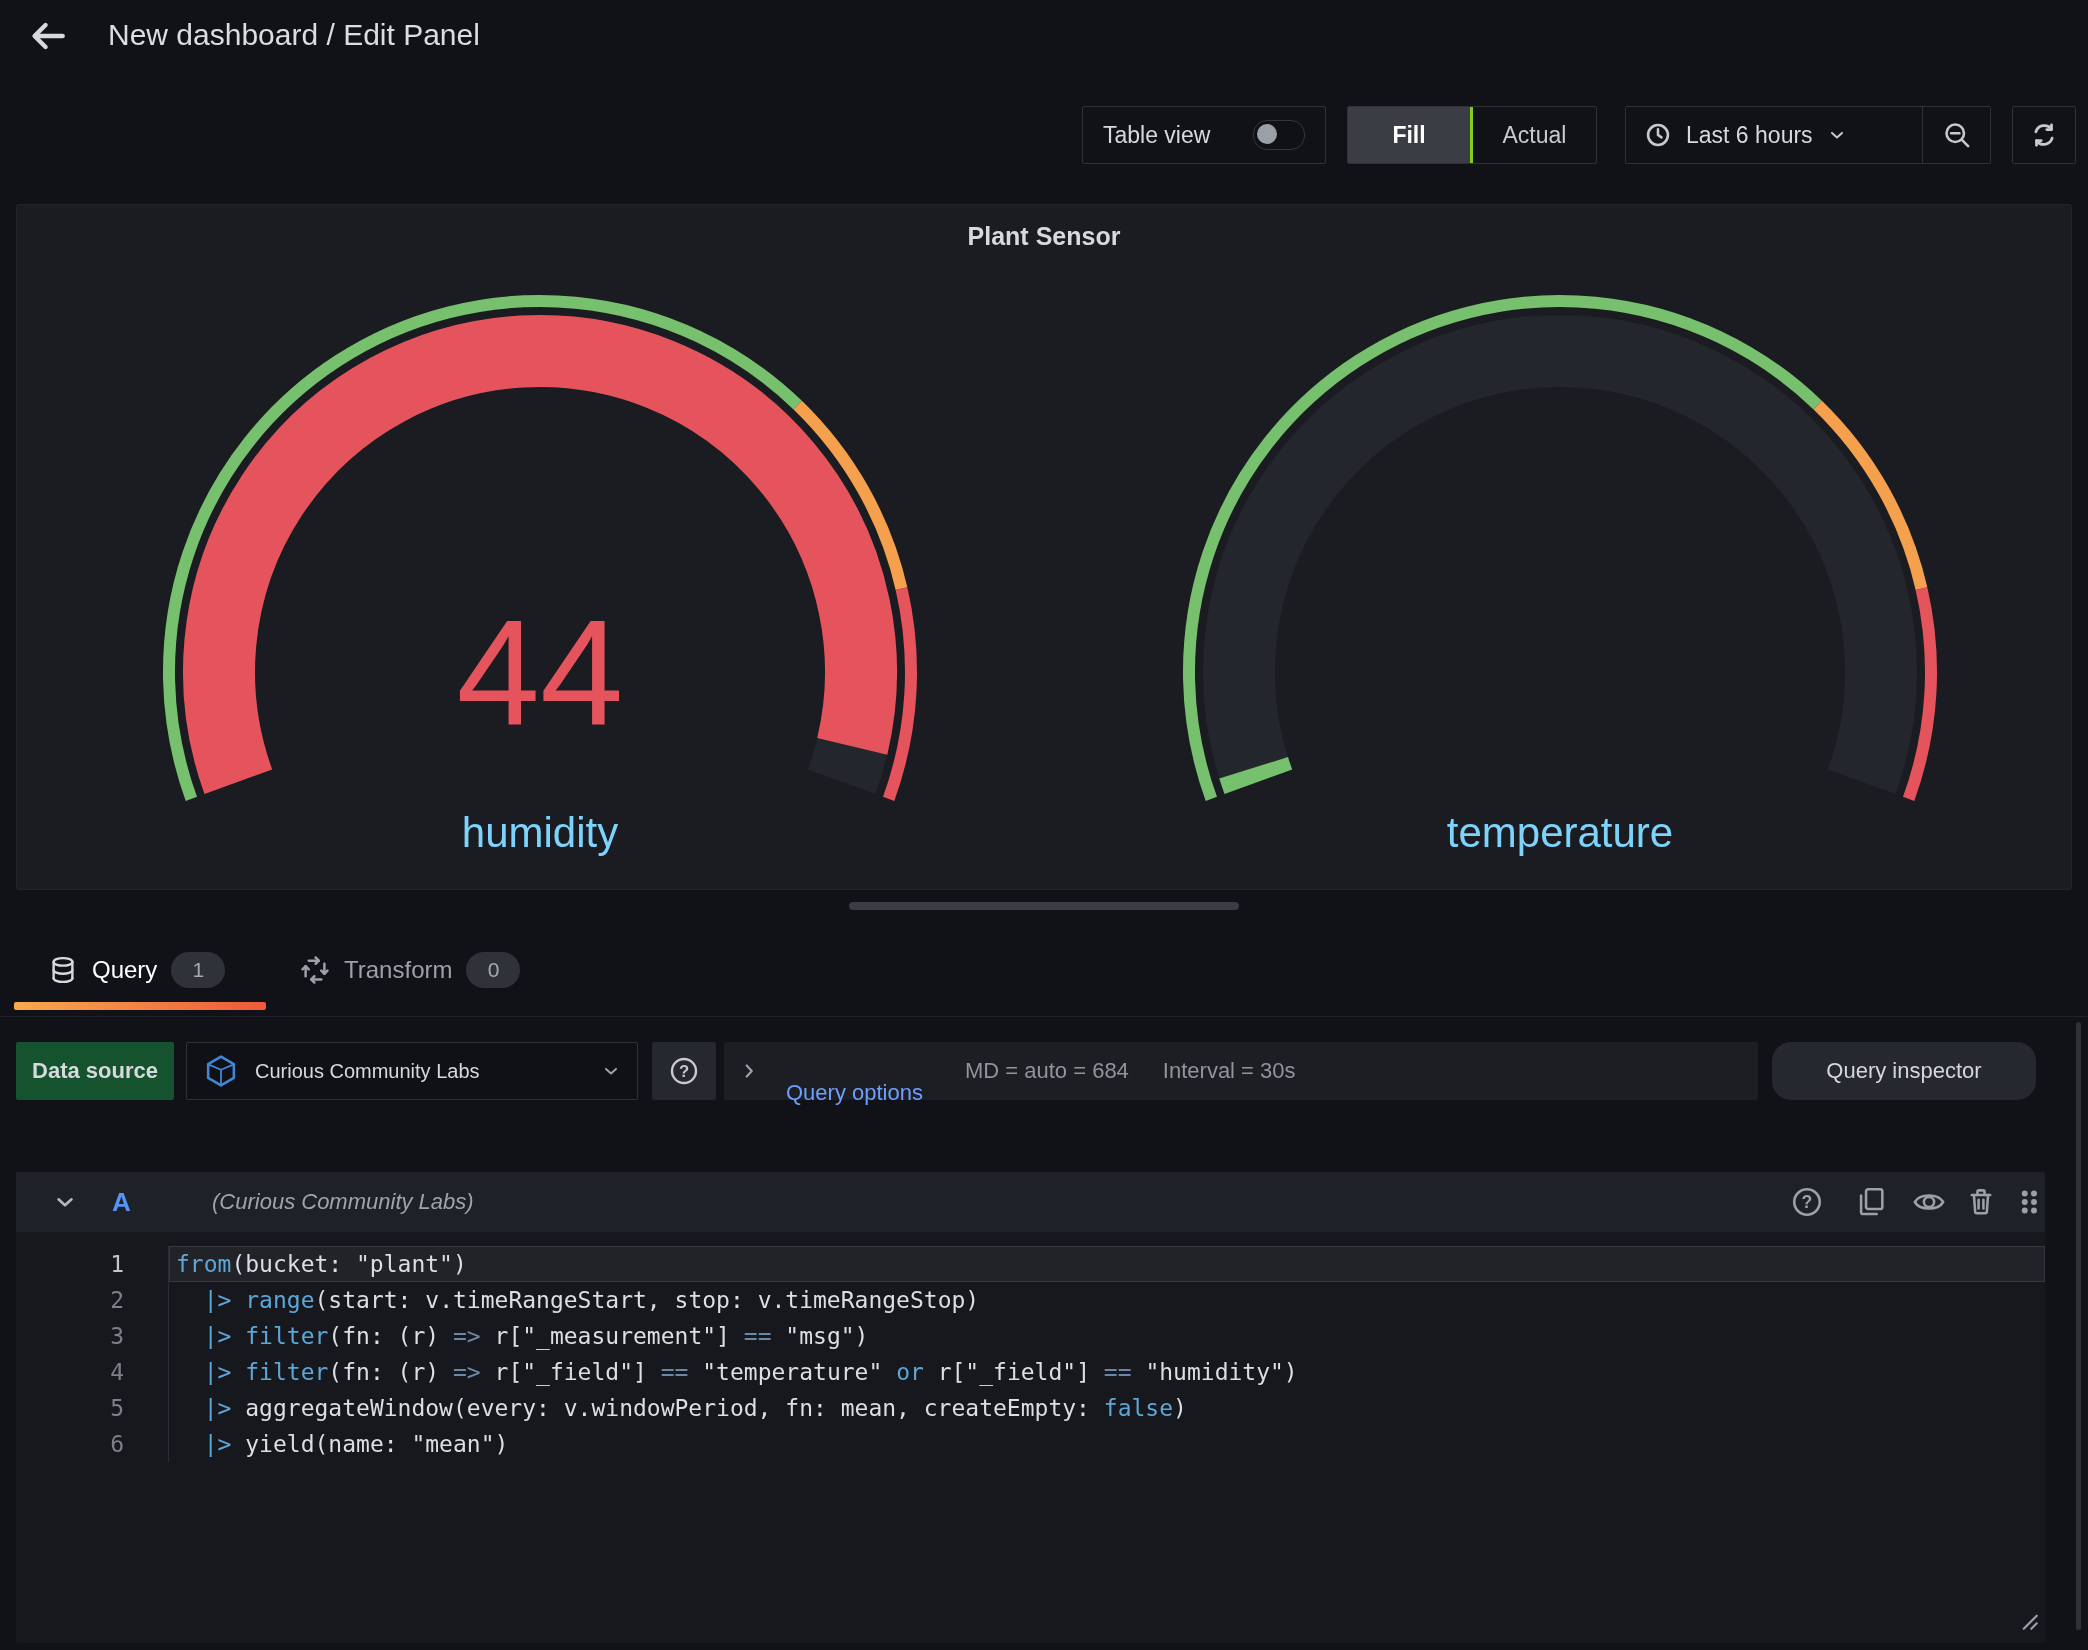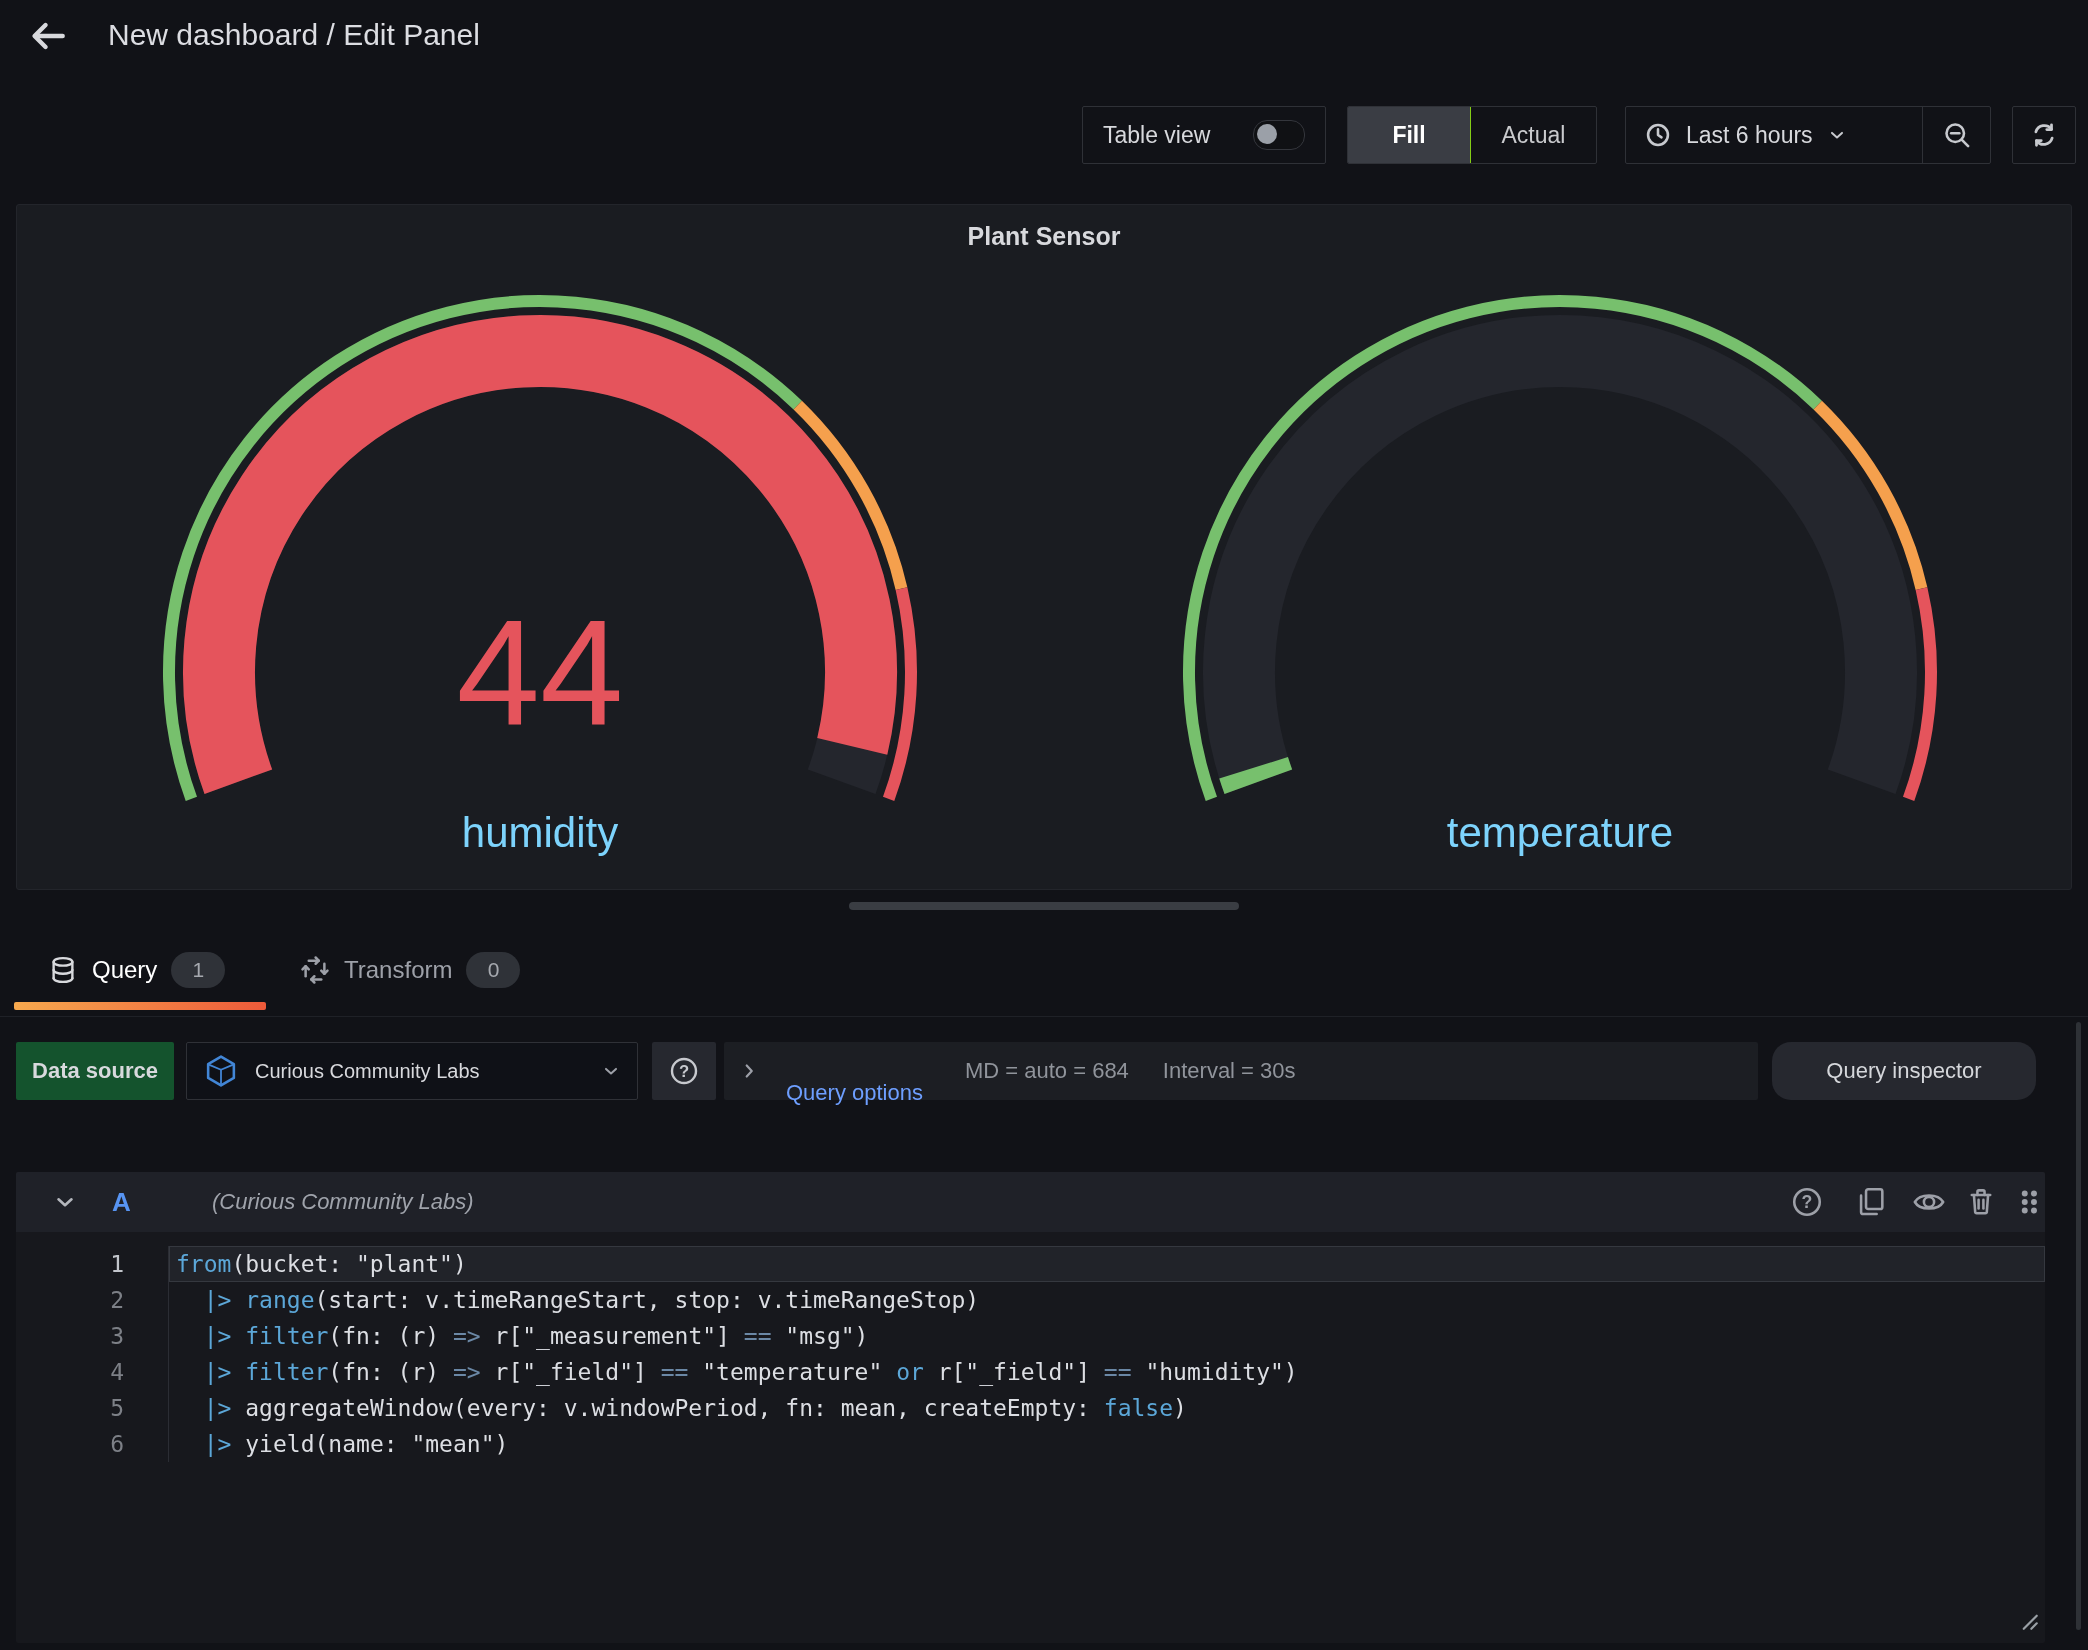--- a/index.html
+++ b/index.html
@@ -96,21 +96,21 @@
 
   <div class="tbox" style="left:1082px;width:244px;justify-content:space-between;padding:0 20px;">
     <span>Table view</span>
     <span class="toggle">
         <span class="knob"></span>
       </span>
   </div>
 
   <div class="tbox" style="left:1347px;width:250px;padding:0;overflow:hidden;">
     <div class="seg on" style="width:123px;">Fill</div>
-    <div class="seg off" style="width:127px;border-left:1px solid #84cc16;">Actual</div>
+    <div class="seg off" style="width:127px;border-left:3px solid #84cc16;">Actual</div>
   </div>
 
   <div class="tbox" style="left:1625px;width:366px;padding:0;">
     <div style="flex:1;display:flex;align-items:center;gap:14px;padding:0 18px;">
       <span class="ic">
         <svg width="28" height="28" viewBox="0 0 24 24" stroke-width="2.2">
             <circle cx="12" cy="12" r="8.5"></circle>
             <path d="M12 7.2 V12 L15 14"></path>
           </svg>
       </span>

